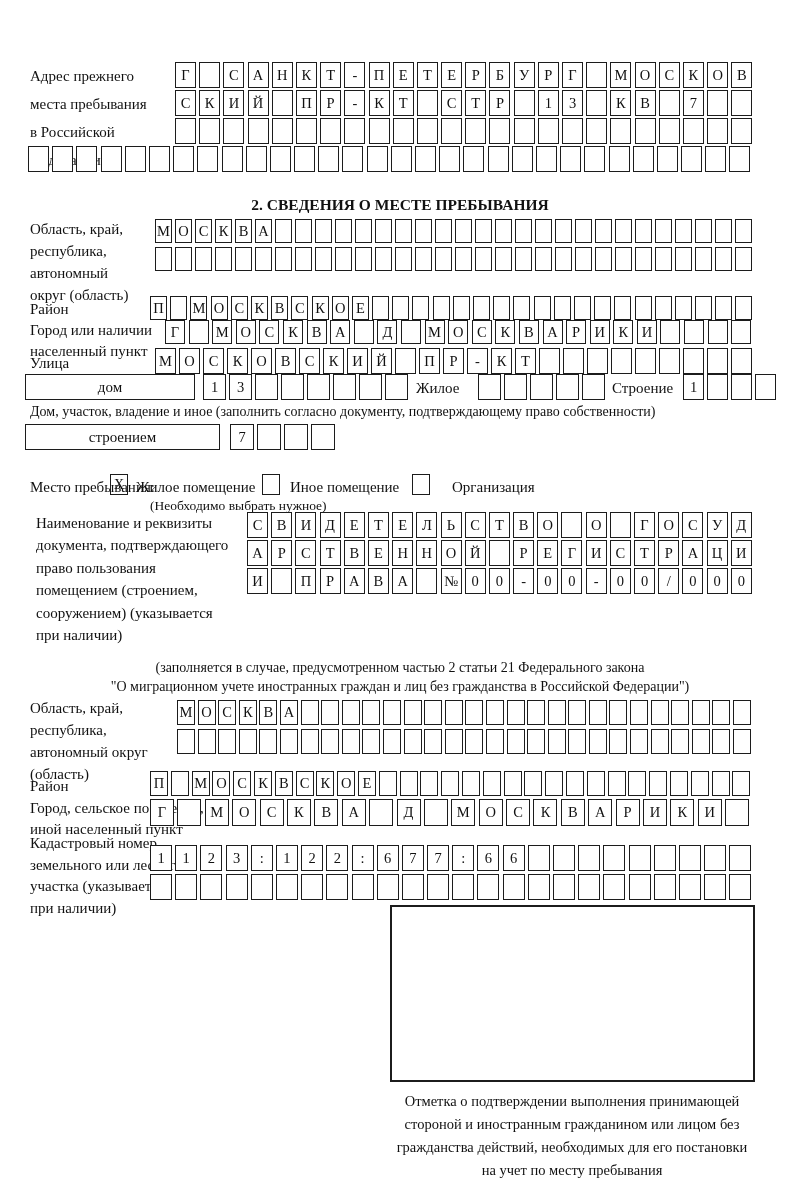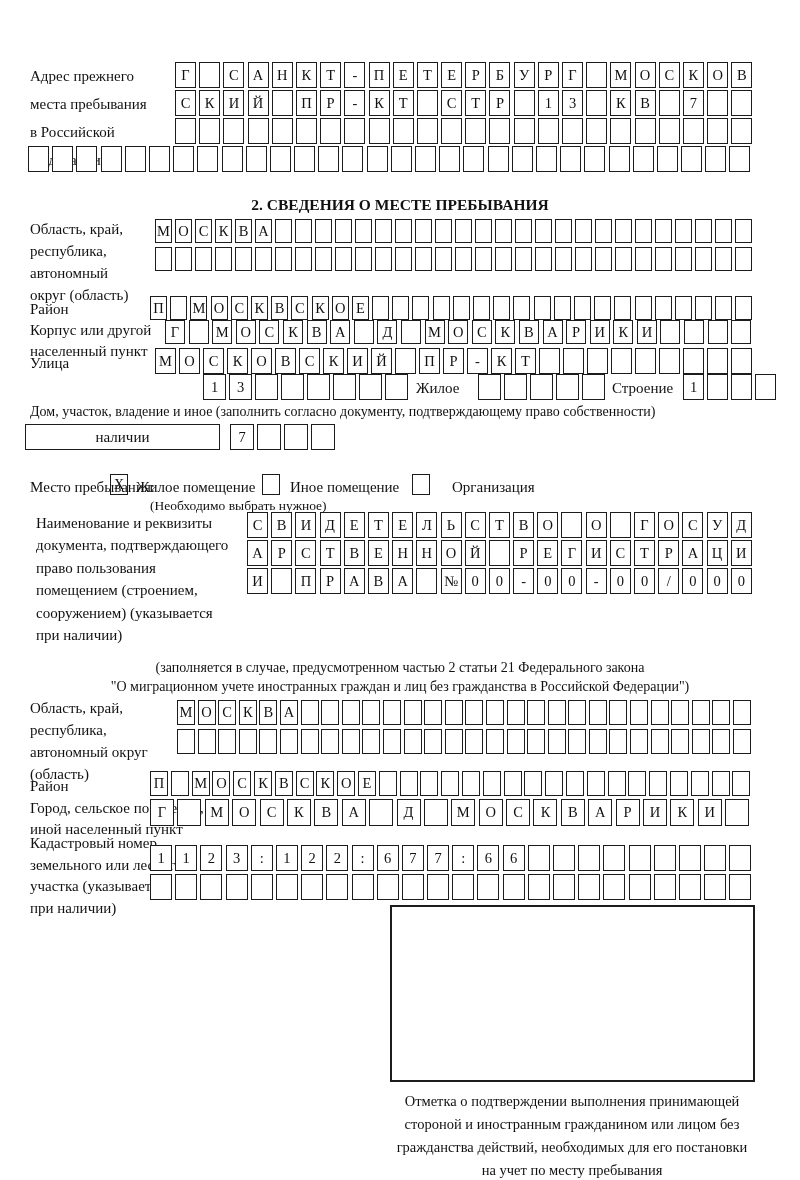--- a/index.html
+++ b/index.html
@@ -248,21 +248,21 @@
       <div class="cell" style="width: 17px; height: 24px;"></div>
       <div class="cell" style="width: 17px; height: 24px;"></div>
       <div class="cell" style="width: 17px; height: 24px;"></div>
       <div class="cell" style="width: 17px; height: 24px;"></div>
       <div class="cell" style="width: 17px; height: 24px;"></div>
       <div class="cell" style="width: 17px; height: 24px;"></div>
       <div class="cell" style="width: 17px; height: 24px;"></div>
       <div class="cell" style="width: 17px; height: 24px;"></div>
     </div>
 
-  <div class="abs lbl" style="left:30px;top:320px;line-height:21px;">Корпус или другой
+  <div class="abs lbl" style="left:30px;top:320px;line-height:21px;">Город или наличии
 населенный пункт</div>
   <div class="abs grid" style="left:165px;top:320px;gap:3.6px;">
       <div class="cell" style="width: 20px; height: 24px;">Г</div>
       <div class="cell" style="width: 20px; height: 24px;"></div>
       <div class="cell" style="width: 20px; height: 24px;">М</div>
       <div class="cell" style="width: 20px; height: 24px;">О</div>
       <div class="cell" style="width: 20px; height: 24px;">С</div>
       <div class="cell" style="width: 20px; height: 24px;">К</div>
       <div class="cell" style="width: 20px; height: 24px;">В</div>
       <div class="cell" style="width: 20px; height: 24px;">А</div>
@@ -307,20 +307,21 @@
       <div class="cell" style="width: 21px; height: 26px;"></div>
       <div class="cell" style="width: 21px; height: 26px;"></div>
       <div class="cell" style="width: 21px; height: 26px;"></div>
       <div class="cell" style="width: 21px; height: 26px;"></div>
       <div class="cell" style="width: 21px; height: 26px;"></div>
       <div class="cell" style="width: 21px; height: 26px;"></div>
       <div class="cell" style="width: 21px; height: 26px;"></div>
       <div class="cell" style="width: 21px; height: 26px;"></div>
     </div>
 
+  <div class="abs wordbox" style="left:25px;top:374px;width:170px;height:26px;">дом</div>
   <div class="abs grid" style="left:203px;top:374px;gap:3px;">
       <div class="cell" style="width: 23px; height: 26px;">1</div>
       <div class="cell" style="width: 23px; height: 26px;">3</div>
       <div class="cell" style="width: 23px; height: 26px;"></div>
       <div class="cell" style="width: 23px; height: 26px;"></div>
       <div class="cell" style="width: 23px; height: 26px;"></div>
       <div class="cell" style="width: 23px; height: 26px;"></div>
       <div class="cell" style="width: 23px; height: 26px;"></div>
       <div class="cell" style="width: 23px; height: 26px;"></div>
     </div>
@@ -334,21 +335,21 @@
     </div>
   <div class="abs lbl" style="left:612px;top:377px;">Строение</div>
   <div class="abs grid" style="left:683px;top:374px;gap:3px;">
       <div class="cell" style="width: 21px; height: 26px;">1</div>
       <div class="cell" style="width: 21px; height: 26px;"></div>
       <div class="cell" style="width: 21px; height: 26px;"></div>
       <div class="cell" style="width: 21px; height: 26px;"></div>
     </div>
   <div class="abs" style="left:30px;top:404px;font-size:14px;">Дом, участок, владение и иное (заполнить согласно документу, подтверждающему право собственности)</div>
 
-  <div class="abs wordbox" style="left:25px;top:424px;width:195px;height:26px;">наличии</div>
+  <div class="abs wordbox" style="left:25px;top:424px;width:195px;height:26px;">строением</div>
   <div class="abs grid" style="left:230px;top:424px;gap:3px;">
       <div class="cell" style="width: 24px; height: 26px;">7</div>
       <div class="cell" style="width: 24px; height: 26px;"></div>
       <div class="cell" style="width: 24px; height: 26px;"></div>
       <div class="cell" style="width: 24px; height: 26px;"></div>
     </div>
 
   <div class="abs lbl" style="left:30px;top:476px;">Место пребывания:</div>
   <div class="abs chk" style="left:110px;top:474px;">X</div>
   <div class="abs lbl" style="left:136px;top:476px;">Жилое помещение</div>

